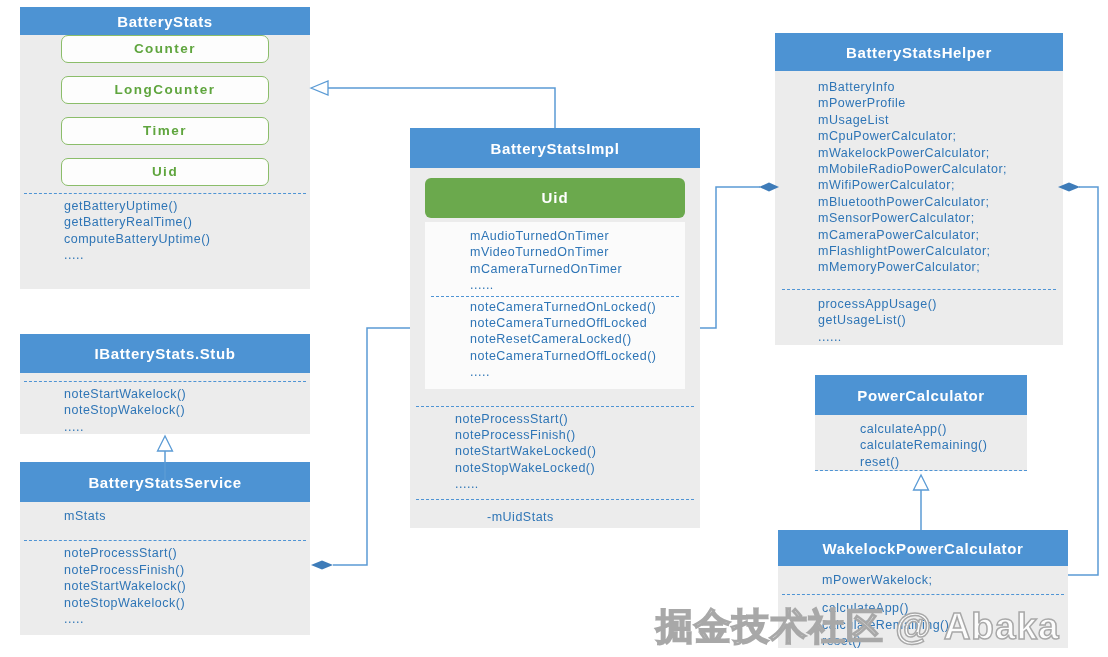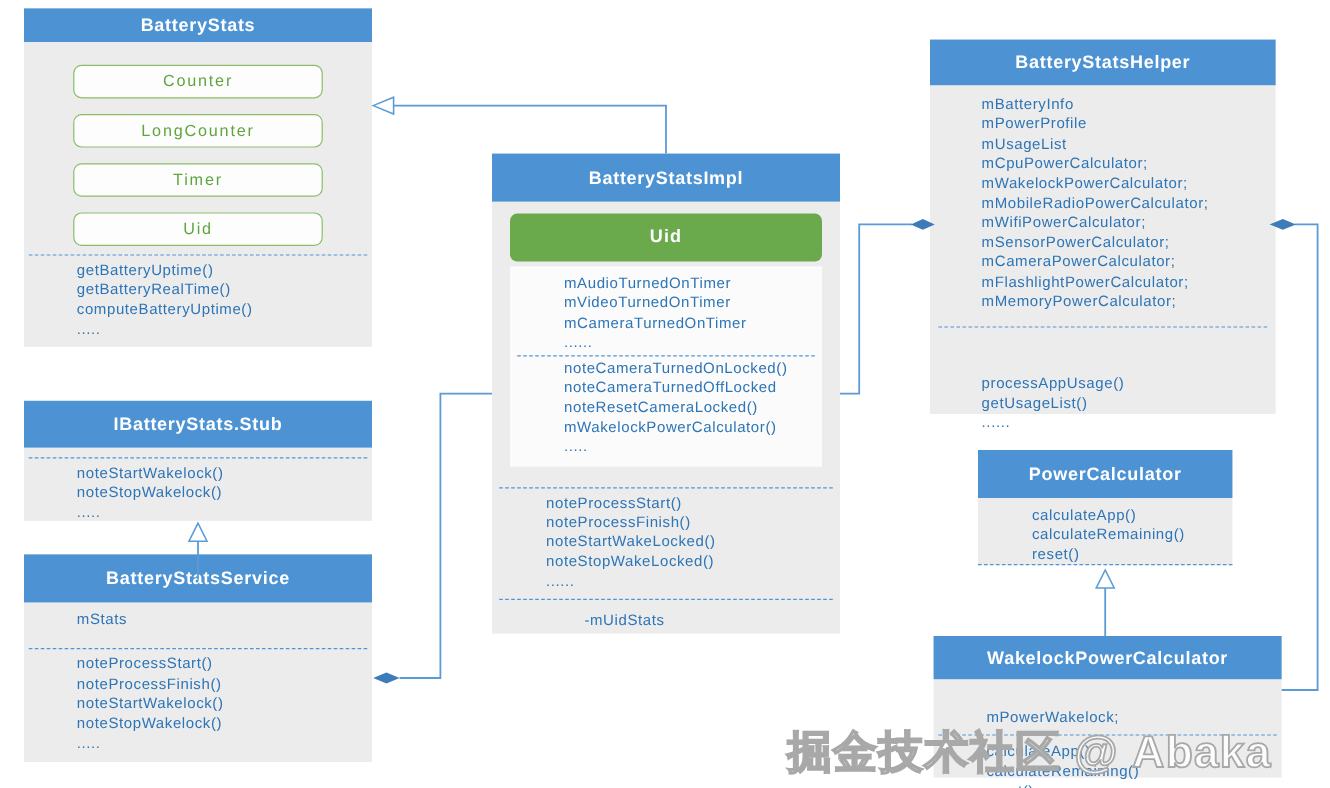--- a/index.html
+++ b/index.html
@@ -9,21 +9,21 @@
   .uml-box{position:absolute;background:#ececec;}
   .uml-header{background:#4d93d3;color:#ffffff;text-align:center;font-size:15px;font-weight:600;
               letter-spacing:.6px;display:flex;align-items:center;justify-content:center;}
   .members{color:#2e75b6;font-size:12.5px;line-height:16.4px;letter-spacing:.5px;font-weight:400;}
   .member-line{white-space:nowrap;overflow:hidden;padding-left:28px;}
   .divider{border-top:1.5px dashed #4f94d4;height:0;}
 
   
   #box-battery-stats{left:20px;top:7px;width:290px;height:282px;}
   #box-battery-stats .uml-header{height:28px;}
-  .btn-stack{padding-top:19px;}
+  .btn-stack{font-weight:bold;}
   .green-btn{width:206px;height:26px;line-height:26px;margin:0 auto 13px;background:#fdfdfd;
              border:1.5px solid #8bbd6a;border-radius:7px;color:#5fa53e;text-align:center;
              font-size:13.5px;letter-spacing:1.5px;}
   .btn-stack .green-btn:last-child{margin-bottom:7px;}
   #box-battery-stats .divider{margin:0 4px;}
   #box-battery-stats .members{padding:4px 16px;}
 
   
   #box-ibattery-stub{left:20px;top:334px;width:290px;height:100px;}
   #box-ibattery-stub .uml-header{height:39px;}
@@ -48,31 +48,31 @@
   #box-battery-impl .outer-divider-1{margin:17px 6px 0;}
   #box-battery-impl .methods{padding:4px 17px;}
   #box-battery-impl .outer-divider-2{margin:2px 6px 0;}
   #box-battery-impl .fields{padding:9px 17px;margin-left:32px;}
 
   
   #box-battery-helper{left:775px;top:33px;width:288px;height:312px;}
   #box-battery-helper .uml-header{height:38px;}
   #box-battery-helper .attrs{padding:8px 15px 0;}
   #box-battery-helper .divider{margin:13px 7px 0;}
-  #box-battery-helper .methods{padding:6px 15px;margin-top:32px;}
+  #box-battery-helper .methods{padding:6px 15px;}
 
   
   #box-power-calc{left:815px;top:375px;width:212px;height:95px;border-bottom:1.5px dashed #4f94d4;}
   #box-power-calc .uml-header{height:40px;}
   #box-power-calc .methods{padding:6px 17px;}
 
   
   #box-wakelock-calc{left:778px;top:530px;width:290px;height:118px;}
   #box-wakelock-calc .uml-header{height:36px;}
-  #box-wakelock-calc .attrs{padding:6px 16px 0;margin-top:18px;}
+  #box-wakelock-calc .attrs{padding:6px 16px 0;}
   #box-wakelock-calc .divider{margin:6px 4px 0;}
   #box-wakelock-calc .methods{padding:5px 16px;}
 
   .edges{position:absolute;left:0;top:0;width:1108px;height:657px;pointer-events:none;}
 
   .watermark{position:absolute;left:656px;top:602px;font-size:37px;font-weight:700;white-space:nowrap;
              color:rgba(255,255,255,0.82);-webkit-text-stroke:1.5px #a8a8a8;letter-spacing:1px;}
 </style>
 </head>
 <body>
@@ -129,21 +129,21 @@
           <div class="member-line">mAudioTurnedOnTimer</div>
           <div class="member-line">mVideoTurnedOnTimer</div>
           <div class="member-line">mCameraTurnedOnTimer</div>
           <div class="member-line">......</div>
         </div>
       <div class="divider"></div>
       <div class="members">
           <div class="member-line">noteCameraTurnedOnLocked()</div>
           <div class="member-line">noteCameraTurnedOffLocked</div>
           <div class="member-line">noteResetCameraLocked()</div>
-          <div class="member-line">mWakelockPowerCalculator()</div>
+          <div class="member-line">noteCameraTurnedOffLocked()</div>
           <div class="member-line">.....</div>
         </div>
     </div>
     <div class="divider outer-divider-1"></div>
     <div class="members methods">
         <div class="member-line">noteProcessStart()</div>
         <div class="member-line">noteProcessFinish()</div>
         <div class="member-line">noteStartWakeLocked()</div>
         <div class="member-line">noteStopWakeLocked()</div>
         <div class="member-line">......</div>
@@ -157,20 +157,21 @@
   <div class="uml-box" id="box-battery-helper">
     <div class="uml-header">BatteryStatsHelper</div>
     <div class="members attrs">
         <div class="member-line">mBatteryInfo</div>
         <div class="member-line">mPowerProfile</div>
         <div class="member-line">mUsageList</div>
         <div class="member-line">mCpuPowerCalculator;</div>
         <div class="member-line">mWakelockPowerCalculator;</div>
         <div class="member-line">mMobileRadioPowerCalculator;</div>
         <div class="member-line">mWifiPowerCalculator;</div>
+        <div class="member-line">mBluetoothPowerCalculator;</div>
         <div class="member-line">mSensorPowerCalculator;</div>
         <div class="member-line">mCameraPowerCalculator;</div>
         <div class="member-line">mFlashlightPowerCalculator;</div>
         <div class="member-line">mMemoryPowerCalculator;</div>
       </div>
     <div class="divider"></div>
     <div class="members methods">
         <div class="member-line">processAppUsage()</div>
         <div class="member-line">getUsageList()</div>
         <div class="member-line">......</div>

